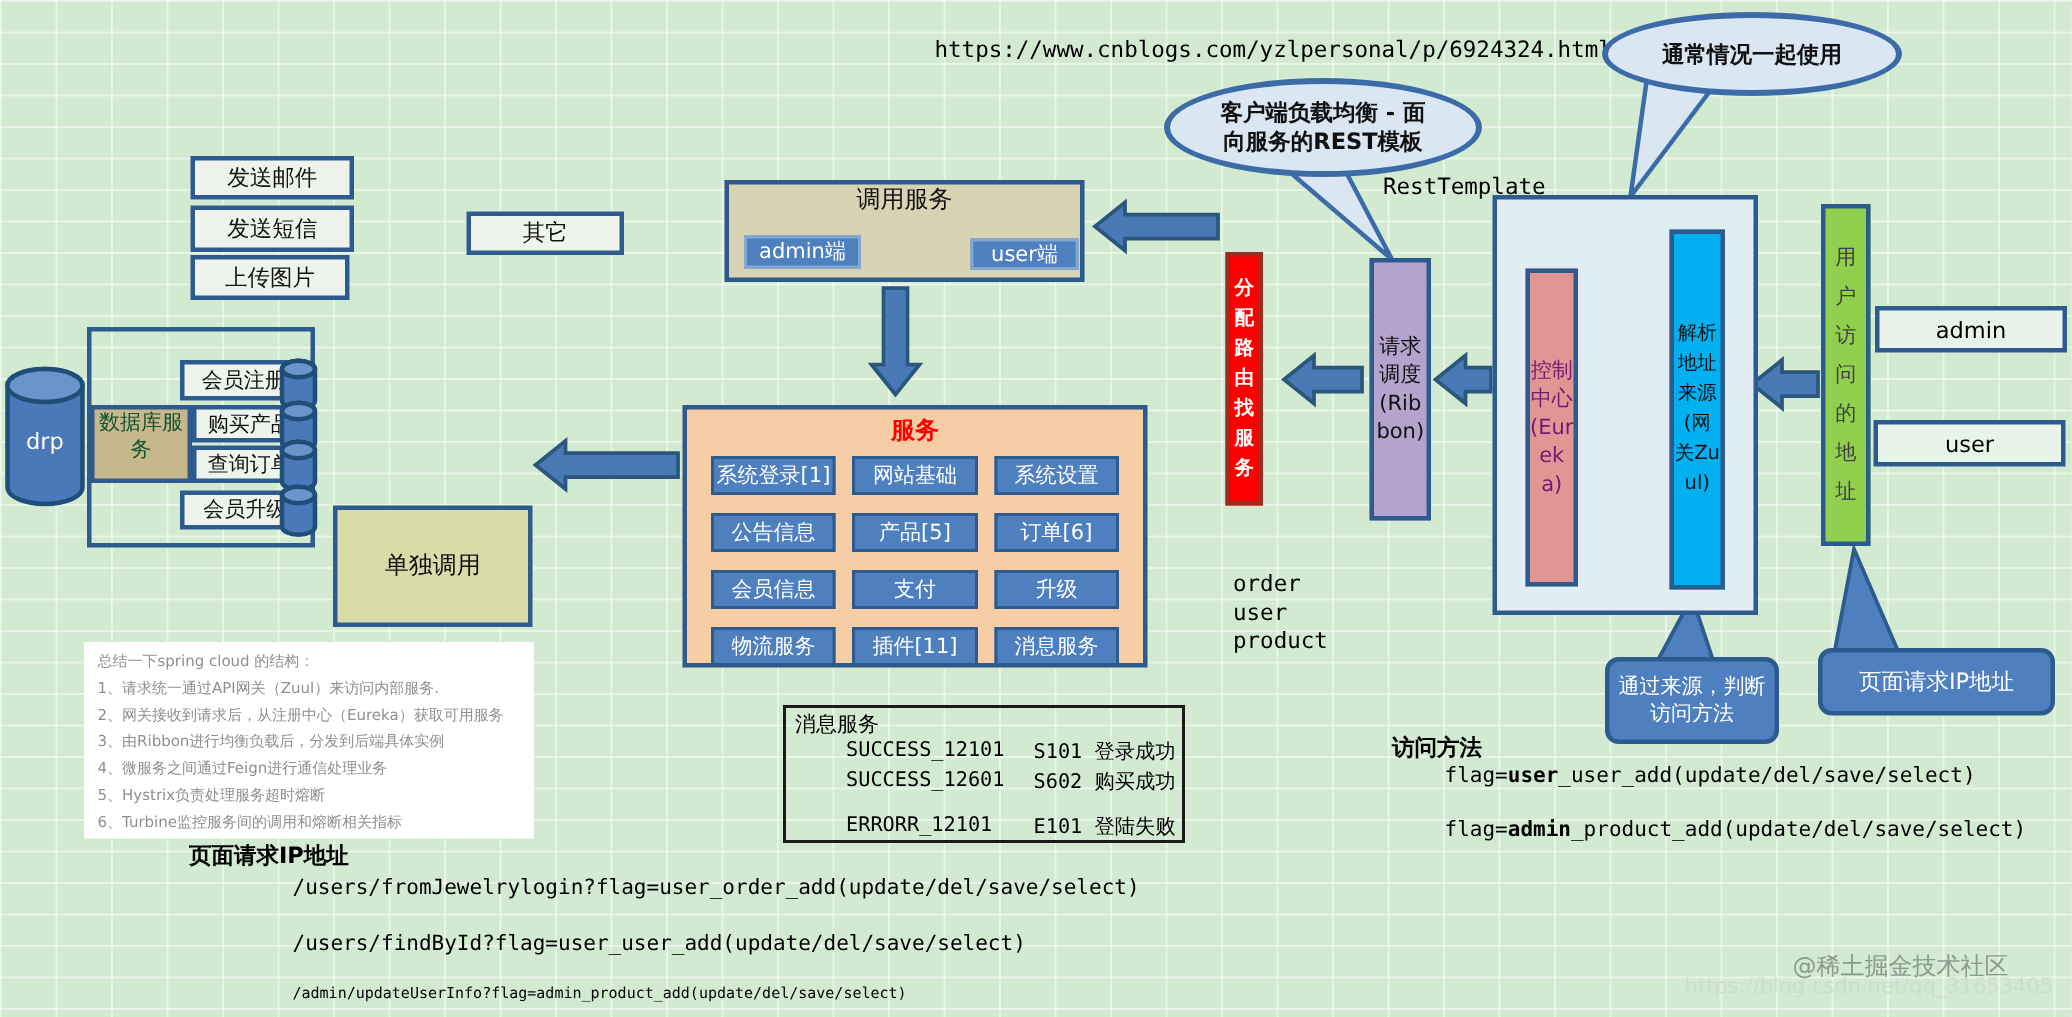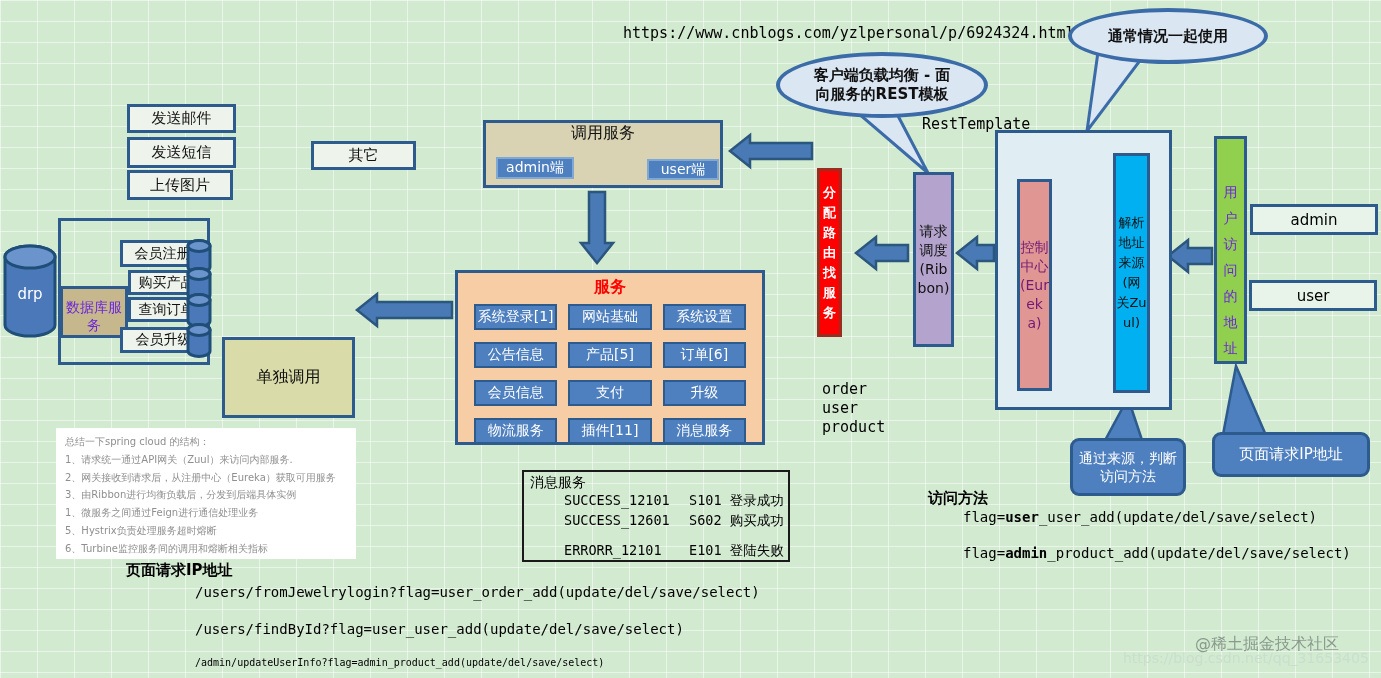--- a/index.html
+++ b/index.html
@@ -11,21 +11,21 @@
       linear-gradient(rgba(255,255,255,.5) 1px, transparent 1px),
       linear-gradient(90deg, rgba(255,255,255,.5) 1px, transparent 1px);
     background-size:37px 21px;
   }
   .abs{position:absolute;}
   .layer{position:absolute;left:0;top:0;z-index:1;}
   .z2{z-index:2;} .z3{z-index:3;}
   .navybox{border:3px solid #2d5b8e;box-sizing:border-box;}
   .whitebox{background:#eef4ec;display:flex;align-items:center;justify-content:center;font-size:15px;color:#111;}
   .khakibox{background:#d9dba9;display:flex;align-items:center;justify-content:center;font-size:16px;color:#111;}
-  .tanbox{background:#c6b88c;display:flex;align-items:flex-end;justify-content:center;text-align:center;font-size:14px;color:#6d28d9;margin-top:16px;}
+  .tanbox{background:#c6b88c;display:flex;align-items:flex-start;justify-content:center;text-align:center;font-size:14px;color:#14532d;}
   .bluebtn{background:#4e7fbe;border:2px solid #2d5b8e;box-sizing:border-box;color:#fff;display:flex;align-items:center;justify-content:center;font-size:14px;}
   .vbox{display:flex;align-items:center;justify-content:center;text-align:center;word-break:break-all;box-sizing:border-box;}
   .bubble{background:#dbe6f3;border:4px solid #3c6ca8;border-radius:50%;box-sizing:border-box;display:flex;flex-direction:column;align-items:center;justify-content:center;font-weight:bold;font-size:15px;color:#111;text-align:center;line-height:1.25;}
   .callout{background:#4e7fbe;border:3px solid #2d5b8e;border-radius:9px;box-sizing:border-box;color:#fff;display:flex;flex-direction:column;align-items:center;justify-content:center;text-align:center;line-height:1.3;}
   .mono{font-family:"DejaVu Sans Mono","Liberation Mono",monospace;}
   .heading{font-weight:bold;color:#000;font-size:15px;}
 </style>
 </head>
 <body>
 
@@ -177,21 +177,21 @@
 
   <div class="abs navybox z2" style="left:995px;top:130px;width:177px;height:280px;background:#e0eef4;">
     <div class="abs vbox" style="left:19px;top:46px;width:35px;height:212px;background:#e09693;border:3px solid #2d5b8e;color:#701a75;font-size:14px;line-height:19px;">
         <span>控制中心(Eureka)</span>
       </div>
     <div class="abs vbox" style="left:115px;top:20px;width:37px;height:240px;background:#00b0f0;border:3px solid #2d5b8e;color:#111;font-size:13px;line-height:20px;">
         <span>解析地址来源(网关Zuul)</span>
       </div>
   </div>
 
-  <div class="abs vbox z2" style="left:1214px;top:136px;width:33px;height:228px;background:#90d04e;border:3px solid #2d5b8e;color:#6d28d9;font-size:14px;line-height:26px;align-items:flex-end;">
+  <div class="abs vbox z2" style="left:1214px;top:136px;width:33px;height:228px;background:#90d04e;border:3px solid #2d5b8e;color:#404040;font-size:14px;line-height:26px;">
       <span>用户访问的地址</span>
     </div>
   <div class="abs navybox z2" style="left:1250px;top:204px;width:128px;height:31px;background:#e8f4e9;display:flex;align-items:center;justify-content:center;font-size:15px;">
       <span>admin</span>
     </div>
   <div class="abs navybox z2" style="left:1249px;top:280px;width:128px;height:31px;background:#e8f4e9;display:flex;align-items:center;justify-content:center;font-size:15px;">
       <span>user</span>
     </div>
 
   <div class="abs mono z2" style="left:822px;top:380px;font-size:15px;line-height:19px;color:#000;">
@@ -206,21 +206,21 @@
   </div>
   <div class="abs callout z2" style="left:1212px;top:432px;width:158px;height:45px;font-size:15px;">
     <span>页面请求IP地址</span>
   </div>
 
   <div class="abs z2" style="left:56px;top:428px;width:300px;height:131px;background:#ffffff;color:#8f8f8f;font-size:10px;line-height:17.8px;padding:5px 9px;box-sizing:border-box;">
     <div>总结一下spring cloud 的结构：</div>
     <div>1、请求统一通过API网关（Zuul）来访问内部服务.</div>
     <div>2、网关接收到请求后，从注册中心（Eureka）获取可用服务</div>
     <div>3、由Ribbon进行均衡负载后，分发到后端具体实例</div>
-    <div>1、微服务之间通过Feign进行通信处理业务</div>
+    <div>4、微服务之间通过Feign进行通信处理业务</div>
     <div>5、Hystrix负责处理服务超时熔断</div>
     <div>6、Turbine监控服务间的调用和熔断相关指标</div>
   </div>
 
   <div class="abs z2" style="left:522px;top:470px;width:268px;height:92px;border:2px solid #1a1a1a;box-sizing:border-box;color:#000;">
     <div style="position:absolute;left:6px;top:2px;font-size:14px;">消息服务</div>
     <div class="mono" style="position:absolute;left:40px;top:20px;font-size:13.5px;">SUCCESS_12101</div>
     <div class="mono" style="position:absolute;left:165px;top:20px;font-size:13.5px;">S101 登录成功</div>
     <div class="mono" style="position:absolute;left:40px;top:40px;font-size:13.5px;">SUCCESS_12601</div>
     <div class="mono" style="position:absolute;left:165px;top:40px;font-size:13.5px;">S602 购买成功</div>

